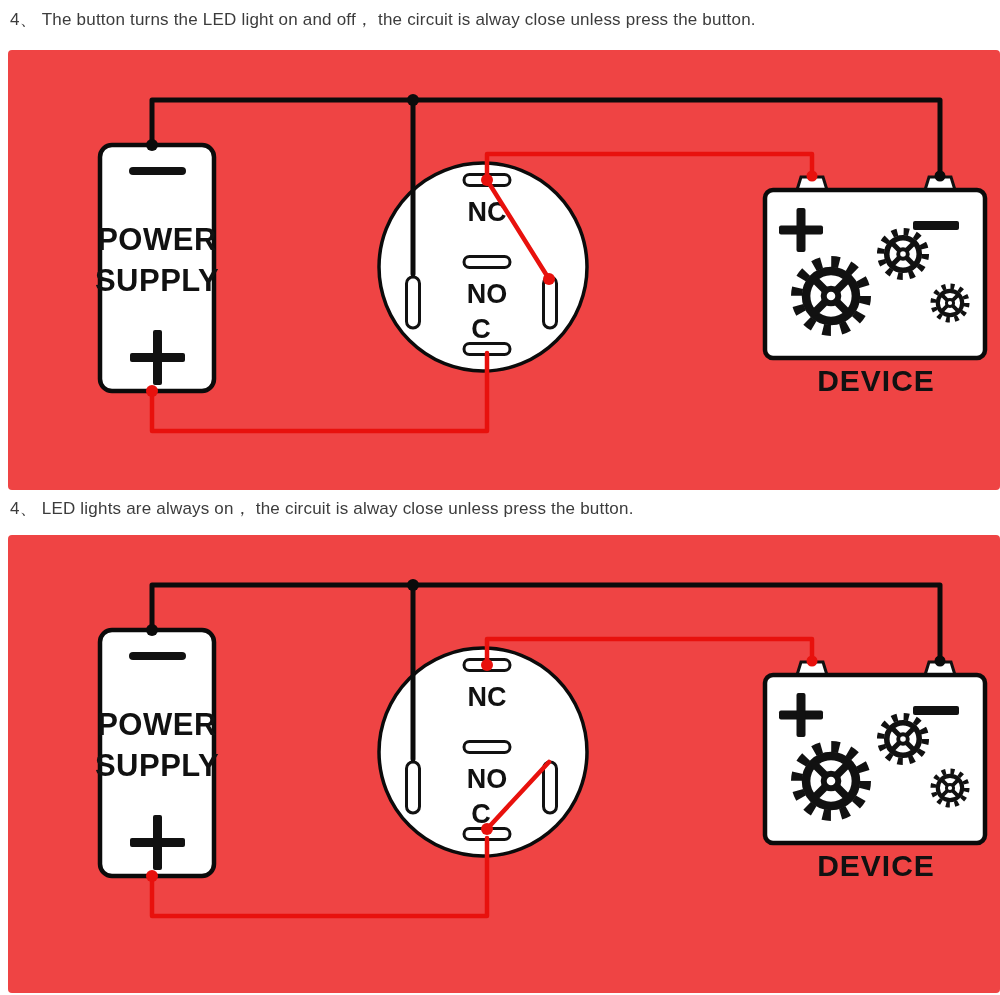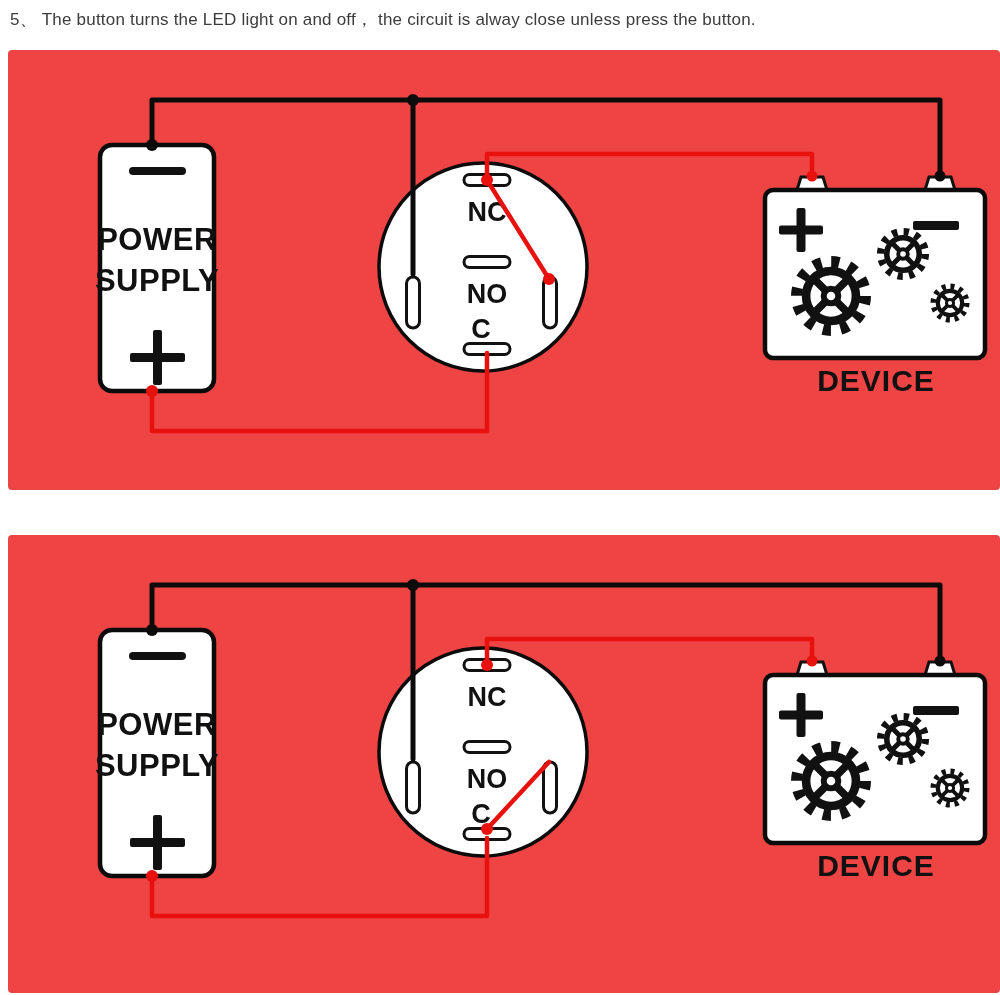--- a/index.html
+++ b/index.html
@@ -25,21 +25,21 @@
   .lbl-term{font-size:27px;}
   .lbl-ps{font-size:31px;letter-spacing:.5px;}
   .lbl-dev{font-size:30px;letter-spacing:1px;}
   .gear-line{stroke:#111111;fill:none;}
 </style>
 </head>
 <body>
 
 <div id="page">
 
-  <div class="caption" style="top:8px;">5、 The button turns the LED light on and off， the circuit is alway close unless press the button.</div>
+  <div class="caption" style="top:8px;">4、 The button turns the LED light on and off， the circuit is alway close unless press the button.</div>
 
   <div class="panel" style="top:50px;height:440px;">
     <svg width="992" height="440" viewBox="8 0 992 440">
       <defs>
         <symbol id="gear" viewBox="-50 -50 100 100">
           <circle r="40" class="gear-line" stroke-width="13" stroke-dasharray="9.5 11.44"></circle>
           <circle r="29" fill="#ffffff" stroke="#111111" stroke-width="10"></circle>
           <path d="M-20,-20L20,20M-20,20L20,-20" class="gear-line" stroke-width="9"></path>
           <circle r="8.5" fill="#ffffff" stroke="#111111" stroke-width="7"></circle>
         </symbol>
@@ -93,20 +93,21 @@
         <circle cx="413" cy="50" r="6" class="dot-b"></circle>
         <circle cx="940" cy="126" r="5.5" class="dot-b"></circle>
         <circle cx="487" cy="130" r="6" class="dot-r"></circle>
         <circle cx="549" cy="229" r="6" class="dot-r"></circle>
         <circle cx="812" cy="126" r="5.5" class="dot-r"></circle>
         <circle cx="152" cy="341" r="6" class="dot-r"></circle>
       </g>
     </svg>
   </div>
 
+  <div class="caption" style="top:497px;">4、 LED lights are always on， the circuit is alway close unless press the button.</div>
 
   <div class="panel" style="top:535px;height:458px;">
     <svg width="992" height="458" viewBox="8 0 992 458">
 
       <g>
         <rect x="100" y="95" width="114" height="246" rx="12" class="comp"></rect>
         <rect x="129" y="117" width="57" height="8" rx="4" class="sym"></rect>
         <text x="157" y="200" text-anchor="middle" class="lbl lbl-ps">POWER</text>
         <text x="157" y="241" text-anchor="middle" class="lbl lbl-ps">SUPPLY</text>
         <g>

